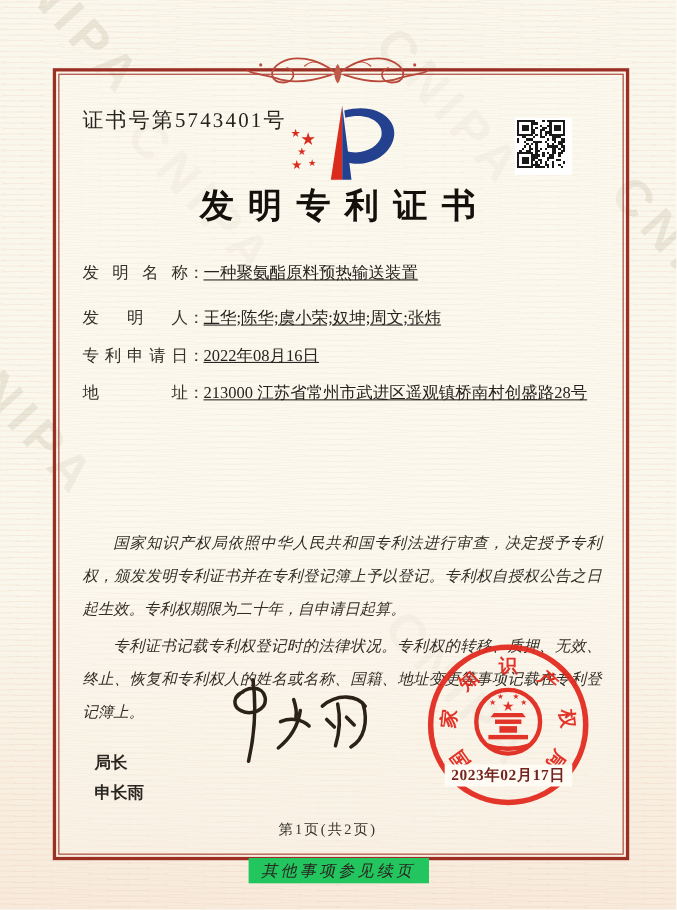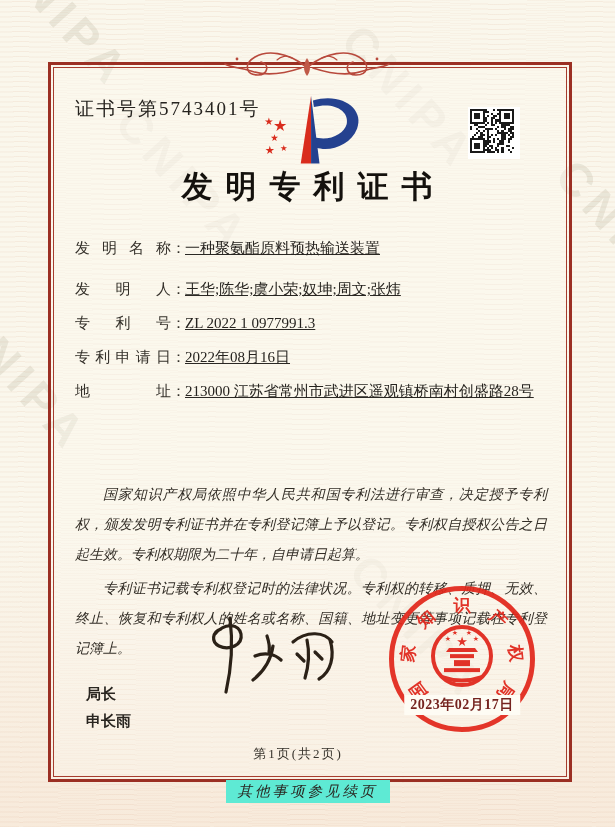--- a/index.html
+++ b/index.html
@@ -81,21 +81,21 @@
     font-size:14px;font-weight:bold;color:#6b1410;letter-spacing:0.5px;
   }
   .pageinfo{
     position:absolute;left:39px;top:745px;width:518px;z-index:5;
     text-align:center;font-size:13px;color:#36322b;letter-spacing:2px;
   }
   .contnote{
     position:absolute;left:0;top:780px;width:615px;z-index:5;text-align:center;
   }
   .contnote span{
-    display:inline-block;background:#5eead4;padding:2px 12px;
+    display:inline-block;background:#22c55e;padding:2px 12px;
     font-size:14.5px;color:#2a2621;letter-spacing:3px;font-style:italic;
   }
 </style>
 </head>
 <body>
 
 <div class="stage">
 
   <div class="texture"></div>
 
@@ -367,21 +367,20 @@
         <rect x="13" y="20" width="1" height="1" fill="#1a1a1a"></rect>
         <rect x="15" y="20" width="1" height="1" fill="#1a1a1a"></rect>
         <rect x="19" y="20" width="1" height="1" fill="#1a1a1a"></rect>
       </svg></div>
 
   <div class="title">发明专利证书</div>
 
   <div class="fields" id="fields">
       <div class="frow first"><span><span class="flabel">发明名称</span><span class="fcolon">：</span><span class="fval">一种聚氨酯原料预热输送装置</span></span></div>
       <div class="frow"><span><span class="flabel">发明人</span><span class="fcolon">：</span><span class="fval">王华;陈华;虞小荣;奴坤;周文;张炜</span></span></div>
-      <div class="frow"><span><span class="flabel">专利号</span><span class="fcolon">：</span><span class="fval">ZL 2022 1 0977991.3</span></span></div>
       <div class="frow"><span><span class="flabel">专利申请日</span><span class="fcolon">：</span><span class="fval">2022年08月16日</span></span></div>
       <div class="frow"><span><span class="flabel">地址</span><span class="fcolon">：</span><span class="fval">213000 江苏省常州市武进区遥观镇桥南村创盛路28号</span></span></div>
     </div>
 
   <div class="paras">
     <p>国家知识产权局依照中华人民共和国专利法进行审查，决定授予专利权，颁发发明专利证书并在专利登记簿上予以登记。专利权自授权公告之日起生效。专利权期限为二十年，自申请日起算。</p>
     <p>专利证书记载专利权登记时的法律状况。专利权的转移、质押、无效、终止、恢复和专利权人的姓名或名称、国籍、地址变更等事项记载在专利登记簿上。</p>
   </div>
 
   <div class="signer">

